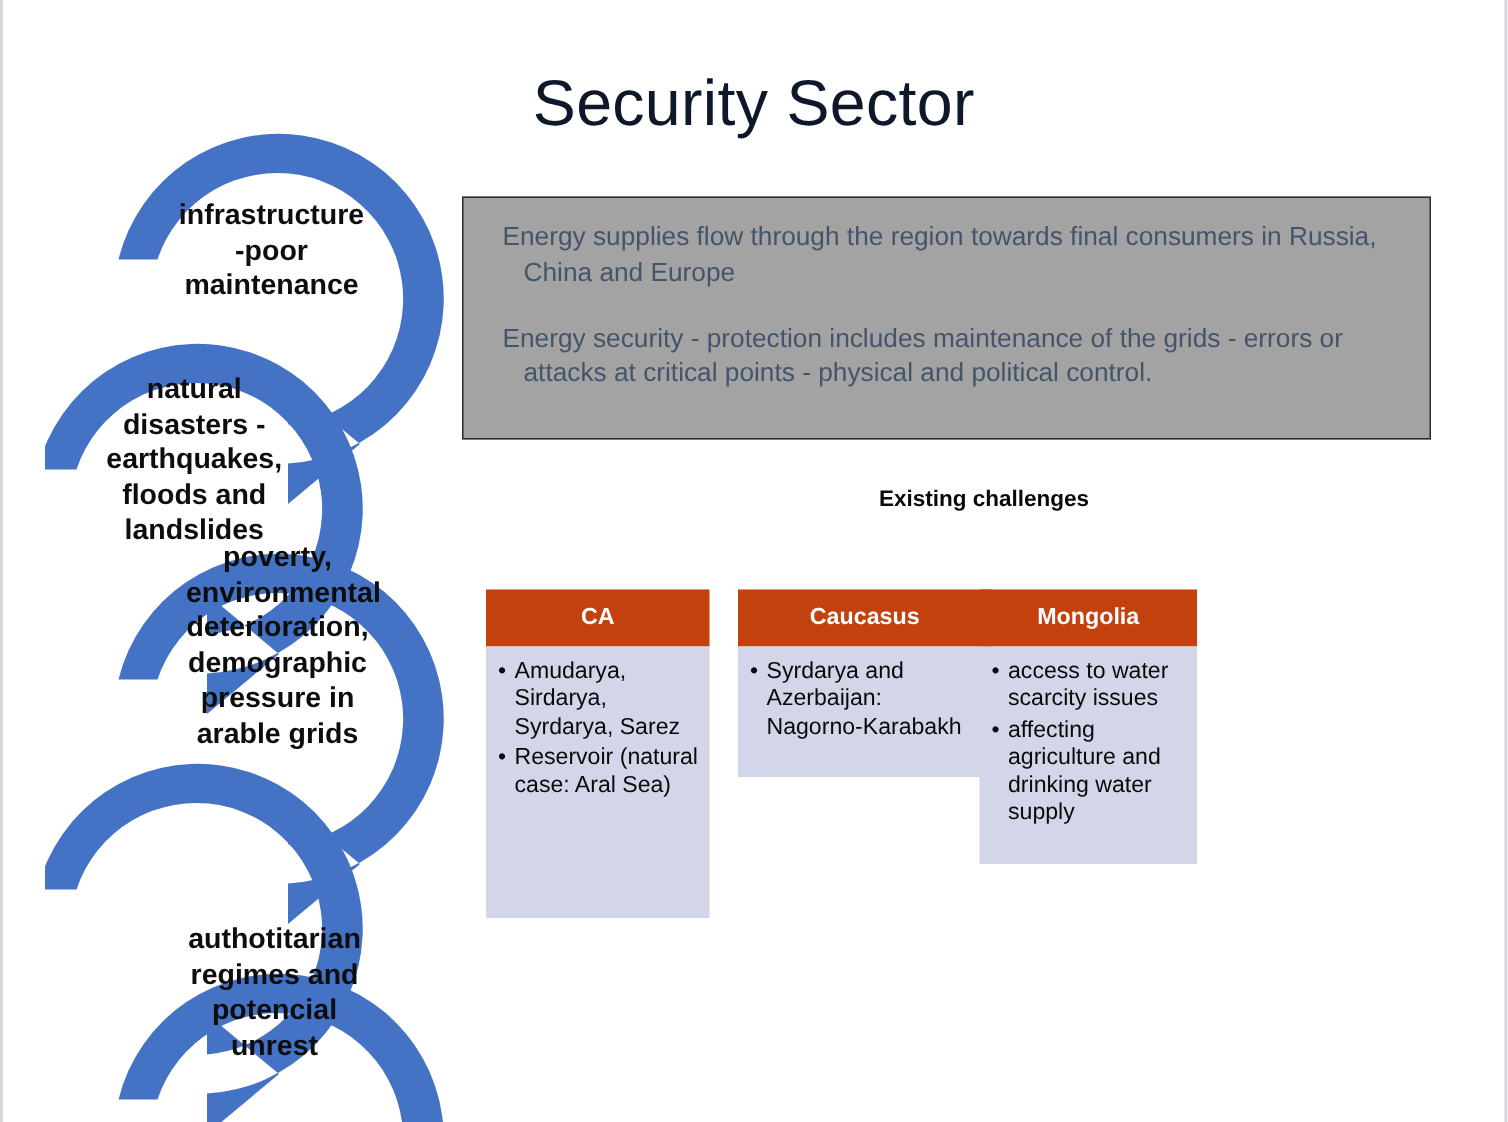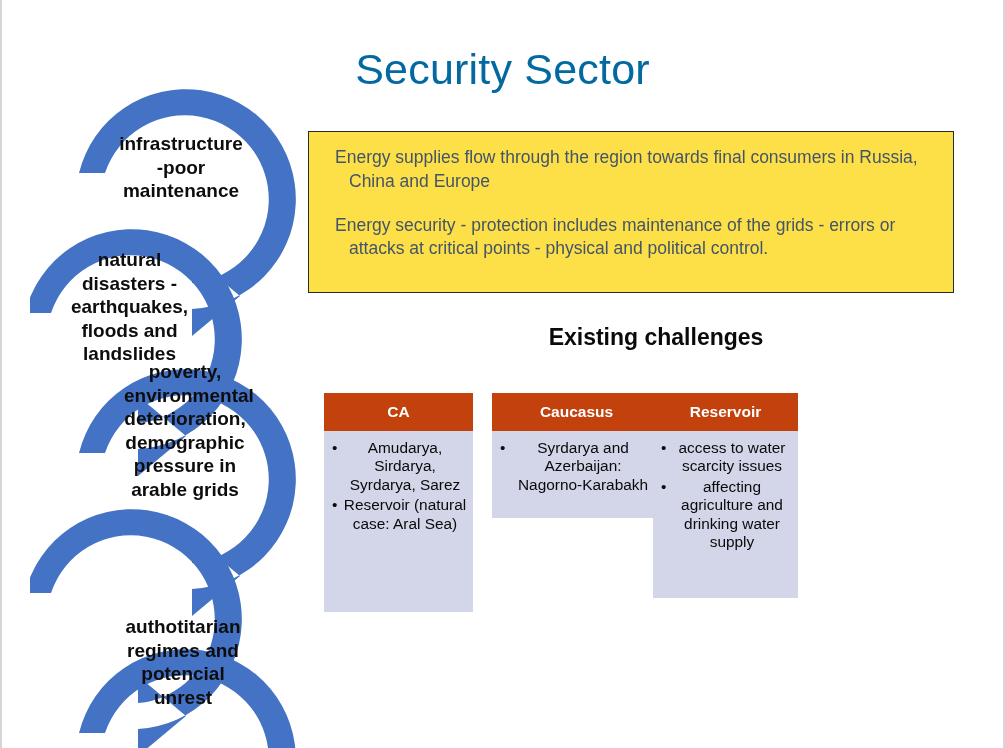--- a/index.html
+++ b/index.html
@@ -19,92 +19,92 @@
     border-right:2px solid #d4d6dc;
   }
 
   
   #title{
     position:absolute;
     left:0; right:0; top:46px;
     text-align:center;
     font-size:43px;
     font-weight:400;
-    color:#0369a1;
+    color:#0f172a;
     letter-spacing:.2px;
     line-height:1.1;
   }
 
   
   #energy-box{
     position:absolute;
     left:306px; top:131px;
     width:646px; height:162px;
     border:1px solid #2b2b2b;
-    background:#fde047;
+    background:#a3a3a3;
     box-sizing:border-box;
     padding:14px 18px 3px 26px;
   }
   .energy-para{
     color:#44546a;
     font-size:17.5px;
     line-height:1.36;
     text-indent:-14px;
     padding-left:14px;
     margin:0 0 20px 0;
   }
 
   
   #challenges-heading{
     position:absolute;
     left:322px; width:664px; top:324px;
     text-align:center;
-    font-size:23px;
+    font-size:15px;
     font-weight:bold;
     color:#0a0a0a;
   }
 
   
   .card{ position:absolute; }
   .card-head{
     background:#c2410c;
     color:#ffffff;
     font-size:15.5px;
     font-weight:bold;
     text-align:center;
     line-height:38px;
     height:38px;
   }
   .card-body{
     background:#d2d6e8;
     padding:8px 6px 8px 8px;
     box-sizing:border-box;
   }
-  .card-body ul{ list-style:none; margin:0; padding:0;text-align:center; }
+  .card-body ul{ list-style:none; margin:0; padding:0; }
   .card-body li{
     position:relative;
     font-size:15.4px;
     line-height:1.2;
     color:#0a0a0a;
     padding-left:11px;
     margin-bottom:2px;
   }
   .card-body li:before{
     content:"\2022";
     position:absolute;
     left:0; top:0;
     font-size:15.4px;
   }
 
   #card-0{ left:322px; top:393px; width:149px; }
   #card-0 .card-body{ height:181px; }
   #card-1{ left:490px; top:393px; width:169px; }
   #card-1 .card-body{ height:87px; }
   #card-2{ left:651px; top:393px; width:145px; }
-  #card-2 .card-body{ height:167px; }
+  #card-2 .card-body{ height:145px; }
   #card-3{ left:815px; top:393px; width:145px; }
   #card-3 .card-body{ height:181px; }
 
   
   #cycle{
     position:absolute;
     left:28px; top:70px;
     width:280px; height:680px;
   }
   .cycle-label{
@@ -144,21 +144,21 @@
   <div class="card" id="card-1">
     <div class="card-head">Caucasus</div>
     <div class="card-body">
       <ul>
         <li>Syrdarya and Azerbaijan: Nagorno-Karabakh</li>
       </ul>
     </div>
   </div>
 
   <div class="card" id="card-2">
-    <div class="card-head">Reservoir</div>
+    <div class="card-head">Mongolia</div>
     <div class="card-body">
       <ul>
         <li>access to water scarcity issues</li>
         <li>affecting agriculture and drinking water supply</li>
       </ul>
     </div>
   </div>
 
 
   <div id="cycle">

